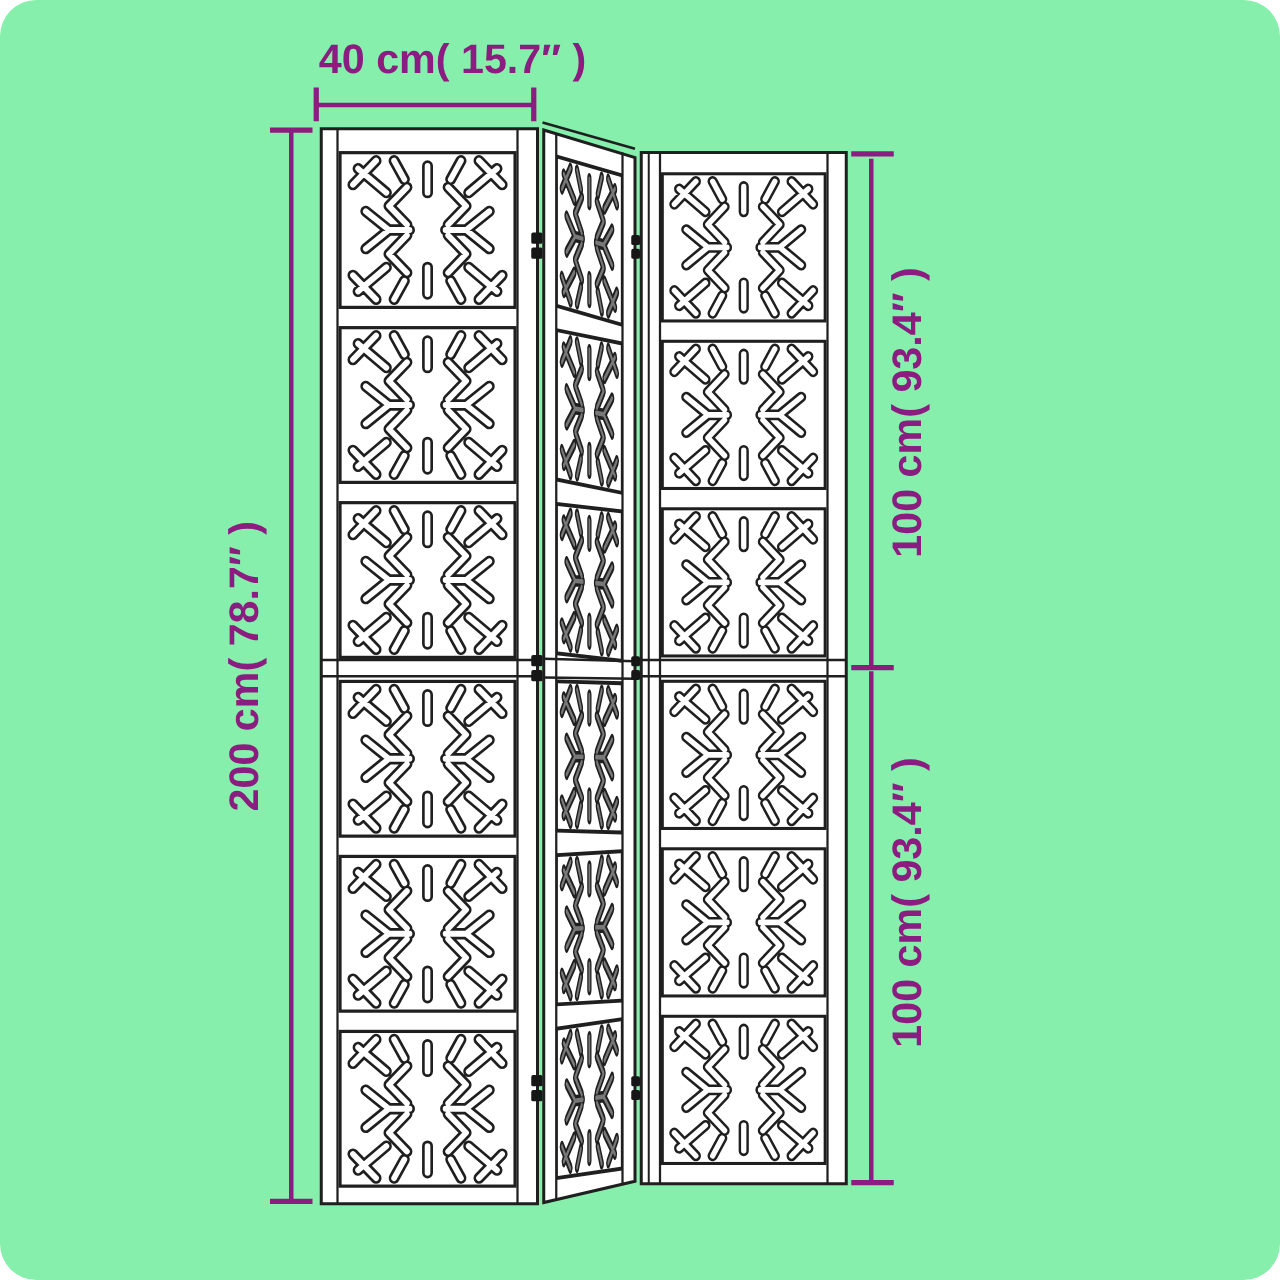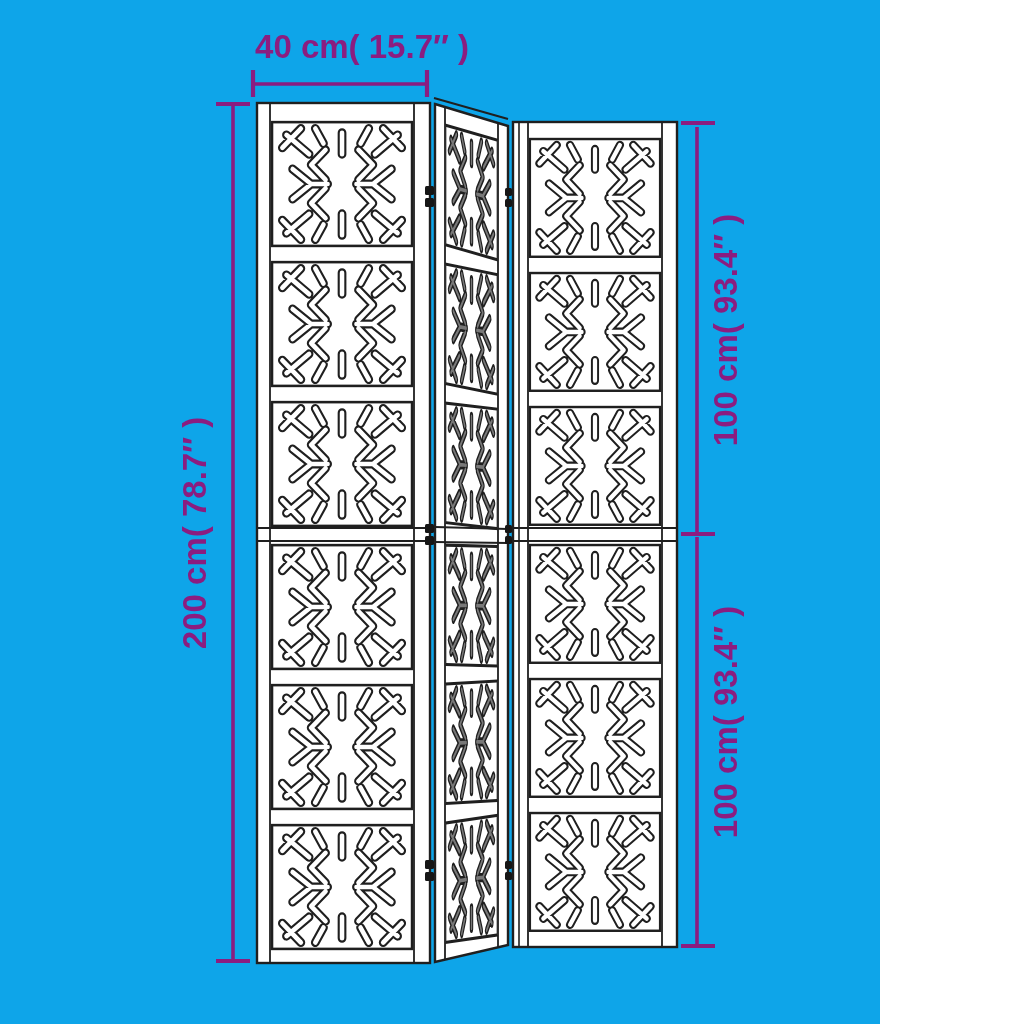--- a/index.html
+++ b/index.html
@@ -1,17 +1,17 @@
 <!DOCTYPE html>
 <html><head>
 <meta charset="utf-8">
 <style>
   html,body{margin:0;padding:0;background:#ffffff;}
-  .stage{position:relative;width:880px;height:1024px;background:#0ea5e9;overflow:hidden;
-         font-family:"Liberation Sans", sans-serif;}
+  .stage{position:relative;width:1024px;height:1024px;background:#86efac;overflow:hidden;
+         font-family:"Liberation Sans", sans-serif;border-radius:29px;}
   svg text{font-family:"Liberation Sans", sans-serif;font-weight:bold;}
 </style>
 </head>
 <body>
 
 <div class="stage">
 <svg width="1024" height="1024" viewBox="0 0 1024 1024">
 
   <defs>
 

